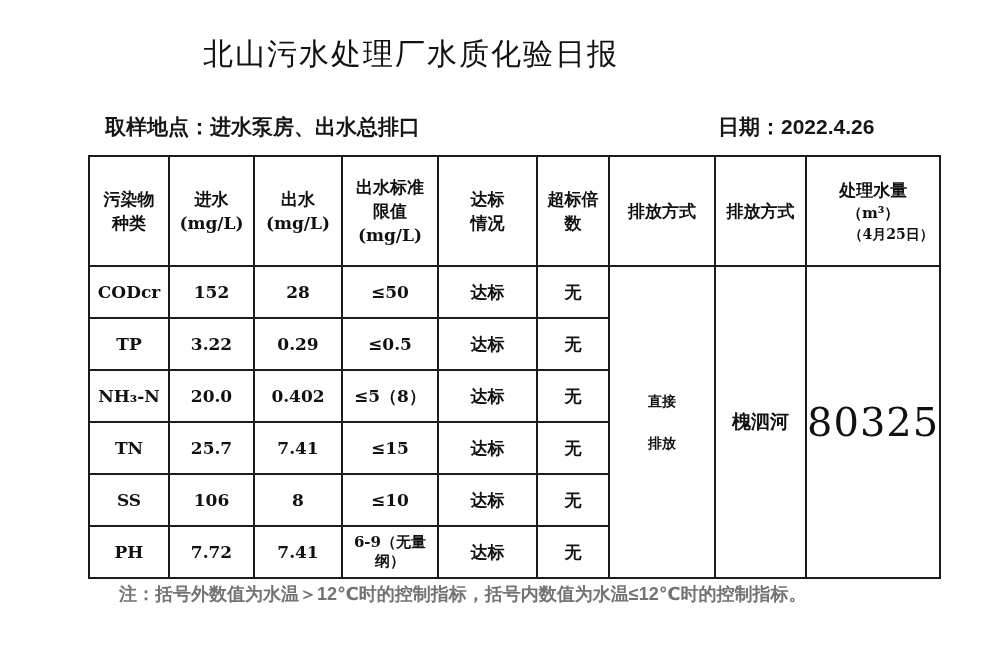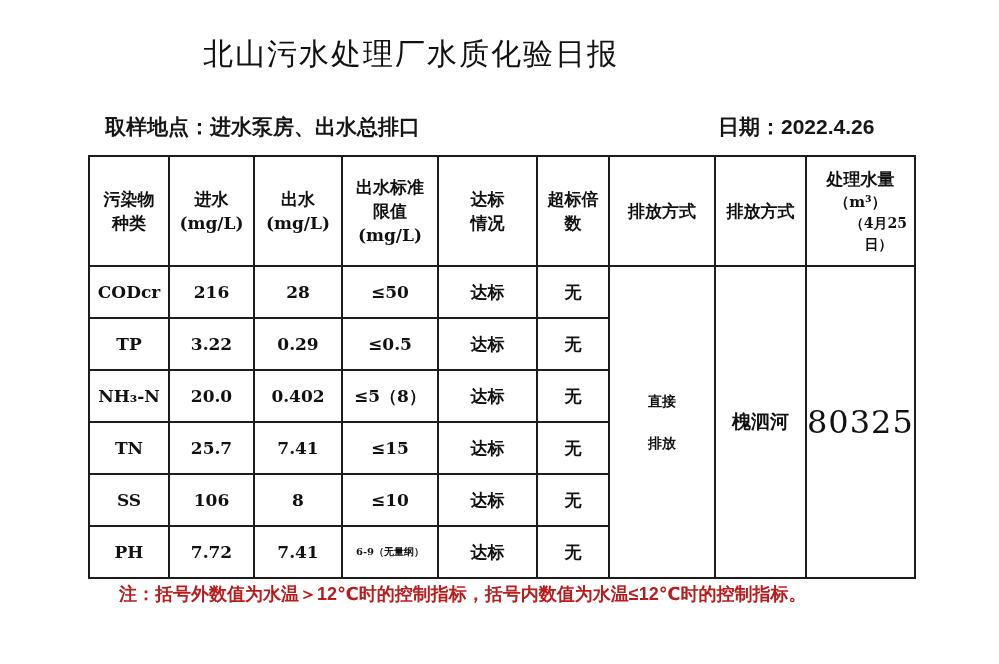--- a/index.html
+++ b/index.html
@@ -68,43 +68,43 @@
     font-weight: bold;
     line-height: 24px;
   }
   th.hcell .hline { display: block; }
   th.hcell .hline-sm  { display: block; font-size: 15px; line-height: 22px; }
   th.hcell .hline-xs  { display: block; font-size: 14px; line-height: 21px; padding-left: 36px; }
   td.dcell {
     font-size: 17px;
     font-weight: 600;
   }
-  td.dcell-limit-small { font-size: 10px; font-weight: 600; margin-top: 26px; }
+  td.dcell-limit-small { font-size: 15px; font-weight: 600; margin-top: 26px; }
   td.merged-method {
     font-size: 14px;
     font-weight: 600;
   }
   td.merged-method .mline { display: block; line-height: 42px; }
   td.merged-dest {
     font-size: 19px;
     font-weight: 600;
   }
   td.merged-volume {
     font-family: "DejaVu Serif", "Liberation Serif", serif;
-    font-size: 32px;
+    font-size: 40px;
     font-weight: 400;
     letter-spacing: 1px;
   }
   .footnote {
     position: absolute;
     top: 582px;
     left: 119px;
     font-size: 18px;
     font-weight: 600;
-    color: #b91c1c;
+    color: #737373;
     white-space: nowrap;
   }
 </style>
 </head>
 <body>
 
 <div class="page-title">北山污水处理厂水质化验日报</div>
 
 <div class="meta-sampling">取样地点：进水泵房、出水总排口</div>
 <div class="meta-date">日期：2022.4.26</div>
@@ -156,21 +156,21 @@
       </th>
       <th class="hcell">
         <span class="hline">处理水量</span>
         <span class="hline-sm">（m³）</span>
         <span class="hline-xs">（4月25日）</span>
       </th>
     </tr>
 
     <tr class="body-row">
       <td class="dcell">CODcr</td>
-      <td class="dcell">216</td>
+      <td class="dcell">152</td>
       <td class="dcell">28</td>
       <td class="dcell">≤50</td>
       <td class="dcell">达标</td>
       <td class="dcell">无</td>
       <td class="merged-method" rowspan="6">
         <span class="mline">直接</span>
         <span class="mline">排放</span>
       </td>
       <td class="merged-dest" rowspan="6">槐泗河</td>
       <td class="merged-volume" rowspan="6">80325</td>

